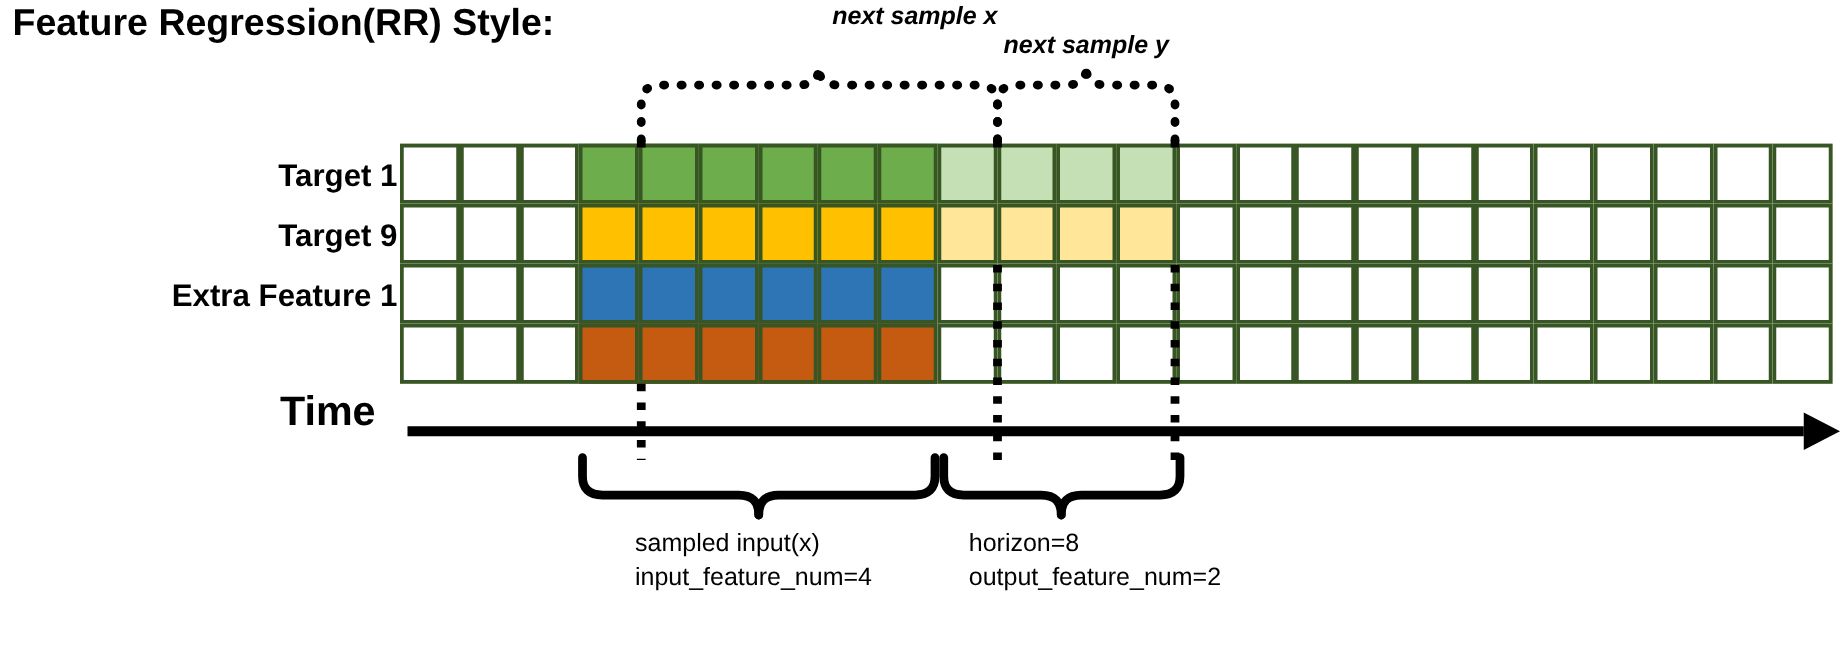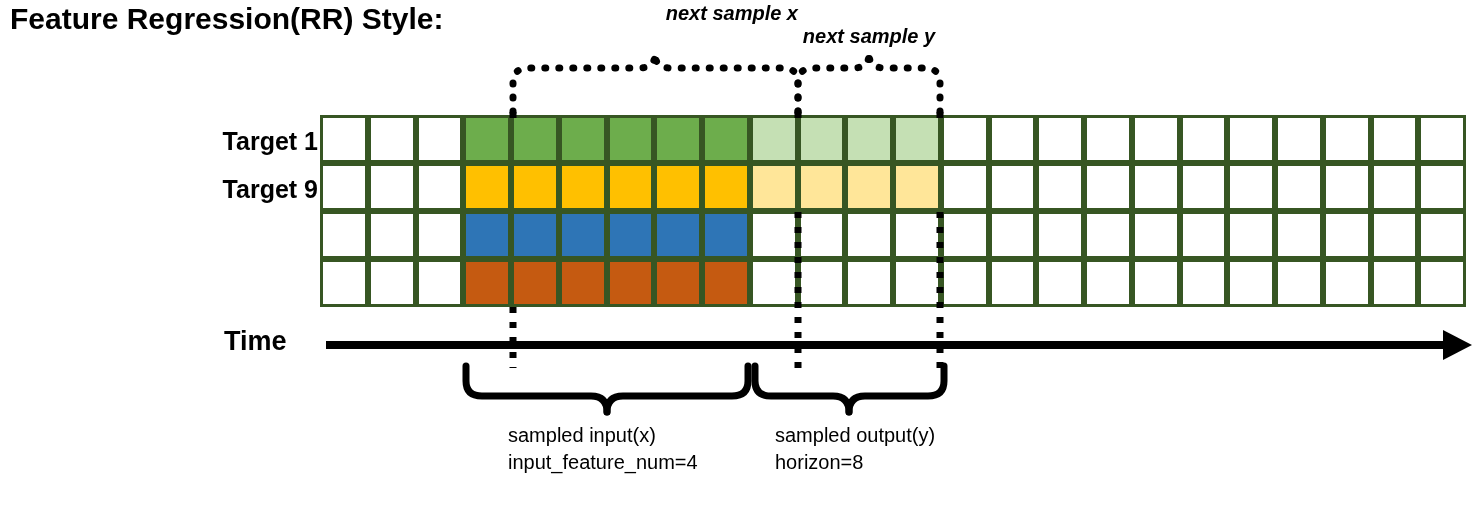--- a/index.html
+++ b/index.html
@@ -61,22 +61,22 @@
   .grid-table td {
     padding: 0;
     border: 3px solid #375623;
     background: #ffffff;
     height: 42px;
   }
   
   #time-label {
     position: absolute;
     left: 224px;
-    top: 326px;
-    font-size: 27px;
+    top: 310px;
+    font-size: 33px;
     font-weight: 700;
     color: #000000;
   }
   
   .brace-top-label {
     position: absolute;
     font-size: 20px;
     font-style: italic;
     font-weight: 600;
     color: #000000;
@@ -100,20 +100,21 @@
 </style>
 </head>
 <body>
 
 <div id="stage">
 
   <div class="page-title">Feature Regression(RR) Style:</div>
 
   <div class="row-label" style="top:129px;">Target 1</div>
   <div class="row-label" style="top:177px;">Target 9</div>
+  <div class="row-label" style="top:225px;">Extra Feature 1</div>
 
   <div id="grid-wrap">
     <table class="grid-table" style="background: rgb(55, 86, 35);">
       <tbody id="grid-body">
           <tr>
             <td style="background: rgb(255, 255, 255); border-color: rgb(55, 86, 35);"></td>
             <td style="background: rgb(255, 255, 255); border-color: rgb(55, 86, 35);"></td>
             <td style="background: rgb(255, 255, 255); border-color: rgb(55, 86, 35);"></td>
             <td style="background: rgb(109, 173, 76); border-color: rgb(55, 86, 35);"></td>
             <td style="background: rgb(109, 173, 76); border-color: rgb(55, 86, 35);"></td>
@@ -222,22 +223,22 @@
   <div id="time-label">Time</div>
 
   <div class="brace-top-label" style="left:513px; top:2px; width:285px;text-align:right;">next sample x</div>
   <div class="brace-top-label" style="left:798px; top:2px; width:142px;margin-top:23px;">next sample y</div>
 
   <div class="brace-bottom-block" style="left:508px; top:422px;">
     <div>sampled input(x)</div>
     <div>input_feature_num=4</div>
   </div>
   <div class="brace-bottom-block" style="left:775px; top:422px;">
-    <div>sampled output(y)</div>
     <div>horizon=8</div>
+    <div>output_feature_num=2</div>
   </div>
 
   <svg class="overlay" viewBox="0 0 1476 516">
 
     <g fill="none" stroke="#000000" stroke-width="7" stroke-linecap="round" stroke-dasharray="1 13">
       <path d="M513,112 L513,82 Q513,68 529,68 L639,68 Q655,68 655,54"></path>
       <path d="M798,112 L798,82 Q798,68 782,68 L671,68 Q655,68 655,54"></path>
     </g>
 
     <g fill="none" stroke="#000000" stroke-width="7" stroke-linecap="round" stroke-dasharray="1 13">

